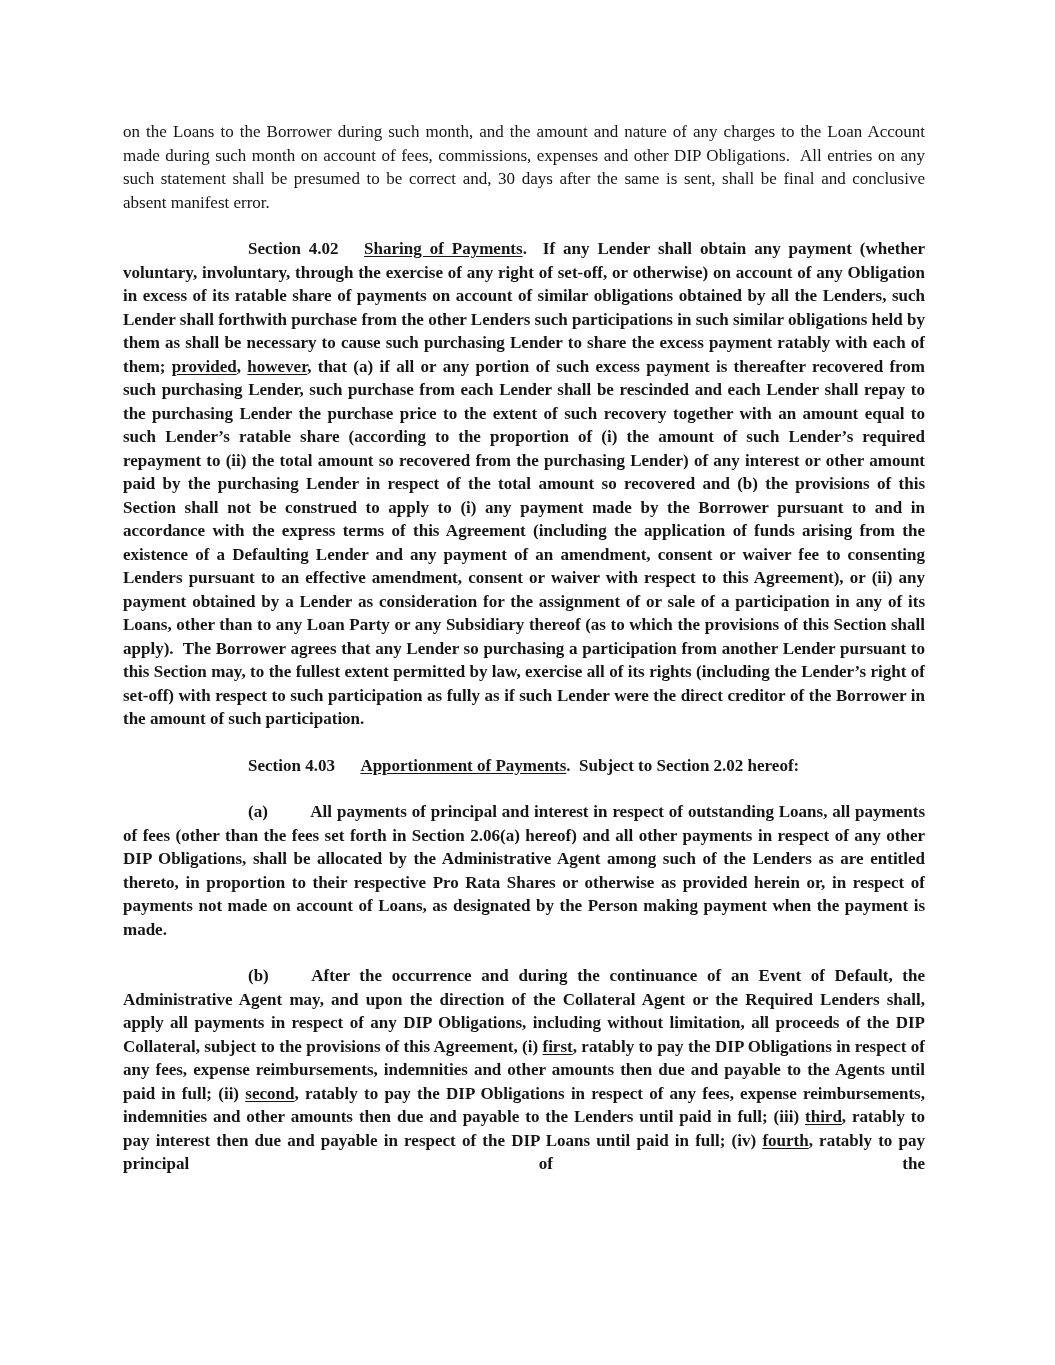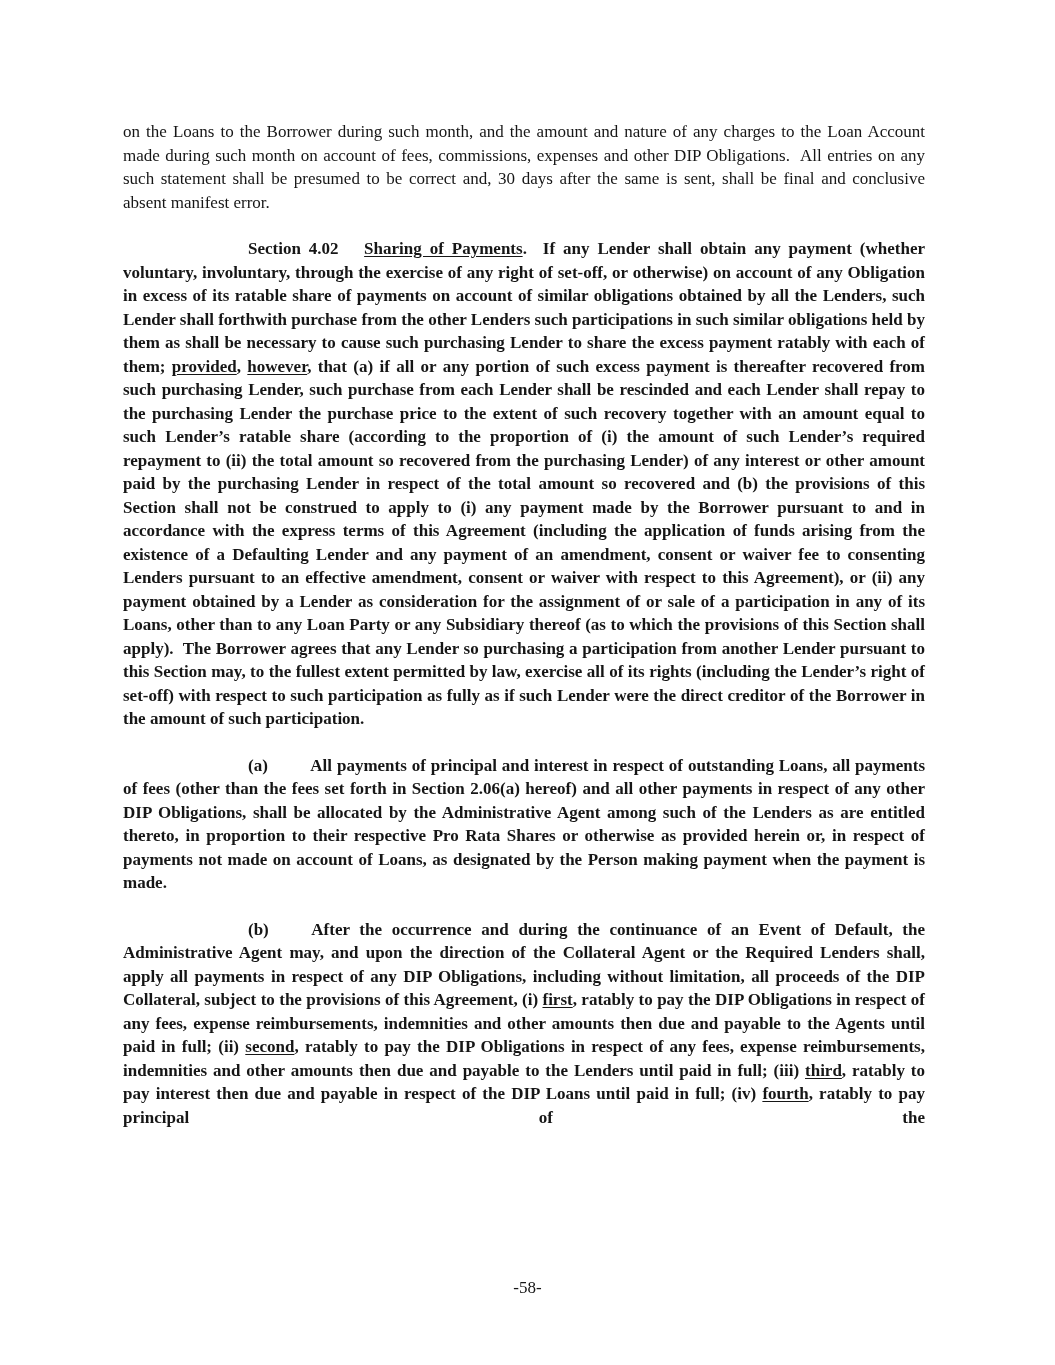--- a/index.html
+++ b/index.html
@@ -39,17 +39,17 @@
     line-height: 23.5px;
   }
 </style>
 </head>
 <body>
 
 <div class="sheet">
   <div class="body-text">
       <p class="para"><span>on the Loans to the Borrower during such month, and the amount and nature of any charges to the Loan Account made during such month on account of fees, commissions, expenses and other DIP Obligations.&nbsp; All entries on any such statement shall be presumed to be correct and, 30 days after the same is sent, shall be final and conclusive absent manifest error.</span></p>
       <p class="para indent"><span>Section 4.02  </span><span class="underline">Sharing of Payments</span><span>.&nbsp; If any Lender shall obtain any payment (whether voluntary, involuntary, through the exercise of any right of set-off, or otherwise) on account of any Obligation in excess of its ratable share of payments on account of similar obligations obtained by all the Lenders, such Lender shall forthwith purchase from the other Lenders such participations in such similar obligations held by them as shall be necessary to cause such purchasing Lender to share the excess payment ratably with each of them; </span><span class="underline">provided</span><span>, </span><span class="underline">however</span><span>, that (a) if all or any portion of such excess payment is thereafter recovered from such purchasing Lender, such purchase from each Lender shall be rescinded and each Lender shall repay to the purchasing Lender the purchase price to the extent of such recovery together with an amount equal to such Lender’s ratable share (according to the proportion of (i) the amount of such Lender’s required repayment to (ii) the total amount so recovered from the purchasing Lender) of any interest or other amount paid by the purchasing Lender in respect of the total amount so recovered and (b) the provisions of this Section shall not be construed to apply to (i) any payment made by the Borrower pursuant to and in accordance with the express terms of this Agreement (including the application of funds arising from the existence of a Defaulting Lender and any payment of an amendment, consent or waiver fee to consenting Lenders pursuant to an effective amendment, consent or waiver with respect to this Agreement), or (ii) any payment obtained by a Lender as consideration for the assignment of or sale of a participation in any of its Loans, other than to any Loan Party or any Subsidiary thereof (as to which the provisions of this Section shall apply).&nbsp; The Borrower agrees that any Lender so purchasing a participation from another Lender pursuant to this Section may, to the fullest extent permitted by law, exercise all of its rights (including the Lender’s right of set-off) with respect to such participation as fully as if such Lender were the direct creditor of the Borrower in the amount of such participation.</span></p>
+      <p class="para indent"><span>Section 4.03  </span><span class="underline">Apportionment of Payments</span><span>.&nbsp; Subject to Section 2.02 hereof:</span></p>
       <p class="para indent"><span>(a)   All payments of principal and interest in respect of outstanding Loans, all payments of fees (other than the fees set forth in Section 2.06(a) hereof) and all other payments in respect of any other DIP Obligations, shall be allocated by the Administrative Agent among such of the Lenders as are entitled thereto, in proportion to their respective Pro Rata Shares or otherwise as provided herein or, in respect of payments not made on account of Loans, as designated by the Person making payment when the payment is made.</span></p>
       <p class="para indent"><span>(b)   After the occurrence and during the continuance of an Event of Default, the Administrative Agent may, and upon the direction of the Collateral Agent or the Required Lenders shall, apply all payments in respect of any DIP Obligations, including without limitation, all proceeds of the DIP Collateral, subject to the provisions of this Agreement, (i) </span><span class="underline">first</span><span>, ratably to pay the DIP Obligations in respect of any fees, expense reimbursements, indemnities and other amounts then due and payable to the Agents until paid in full; (ii) </span><span class="underline">second</span><span>, ratably to pay the DIP Obligations in respect of any fees, expense reimbursements, indemnities and other amounts then due and payable to the Lenders until paid in full; (iii) </span><span class="underline">third</span><span>, ratably to pay interest then due and payable in respect of the DIP Loans until paid in full; (iv) </span><span class="underline">fourth</span><span>, ratably to pay principal of the</span></p>
     </div>
-  <div class="footer">-58-</div>
 </div>
 
 </body></html>

